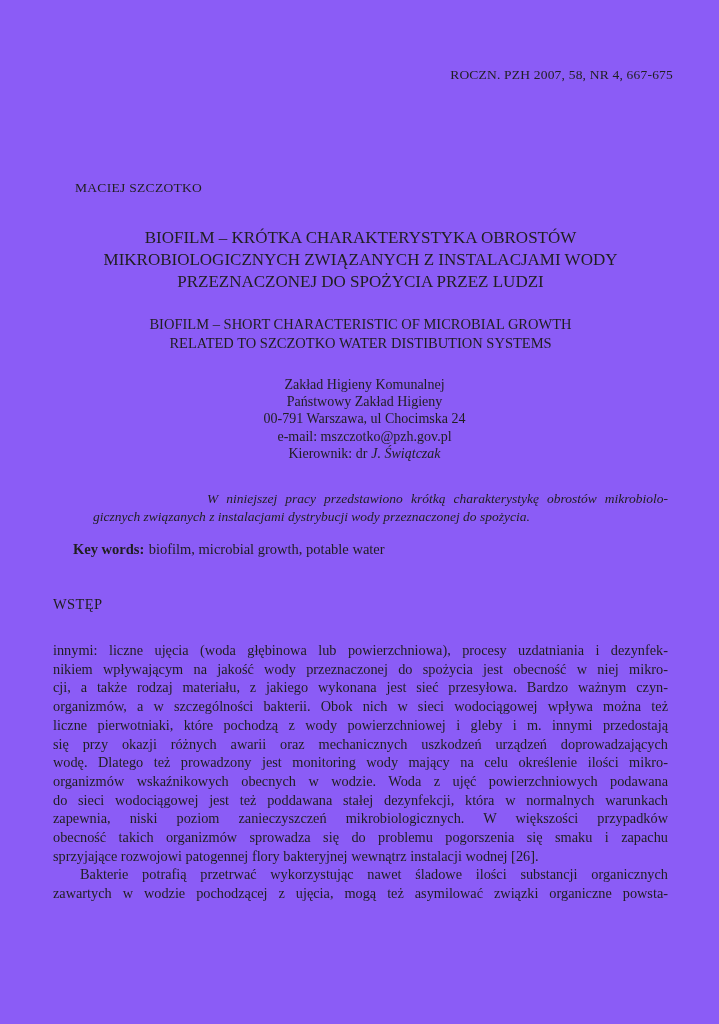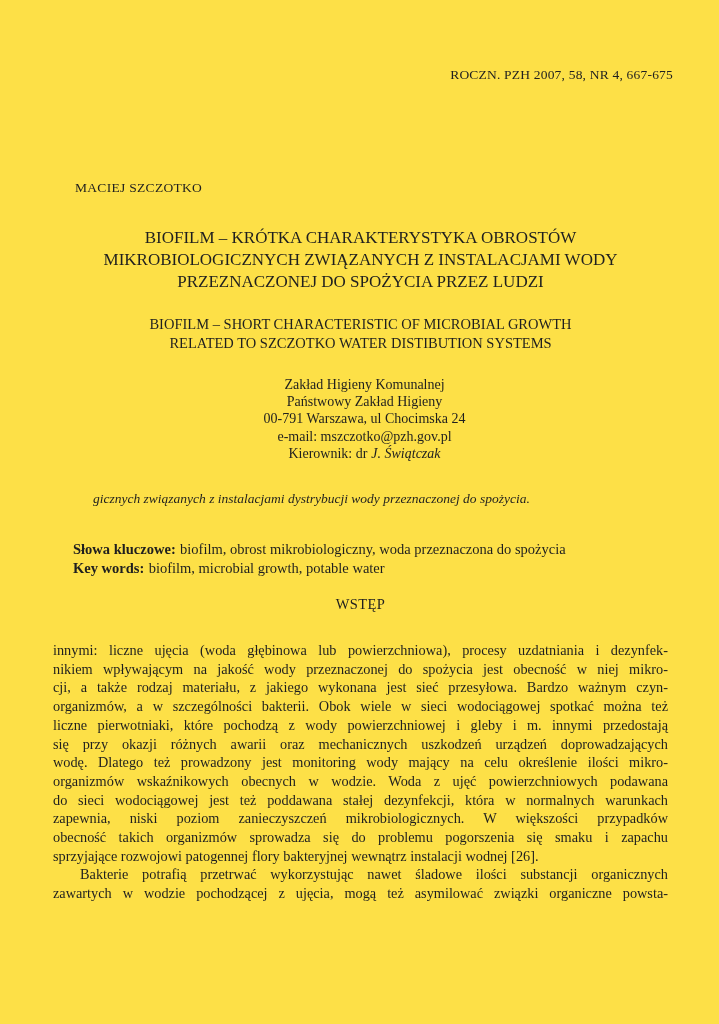--- a/index.html
+++ b/index.html
@@ -5,21 +5,21 @@
   html, body {
     margin: 0;
     padding: 0;
     background: #e9e9e9;
   }
   .page {
     position: relative;
     width: 719px;
     height: 1024px;
     margin: 0 auto;
-    background: #fde047;
+    background: #8b5cf6;
     color: #1f1f1f;
     font-family: "Liberation Serif", "DejaVu Serif", serif;
     overflow: hidden;
   }
   .abs { position: absolute; }
 
   #journal-ref {
     top: 67px;
     right: 46px;
     font-size: 13.5px;
@@ -78,21 +78,21 @@
     width: 595px;
     font-size: 14.5px;
     line-height: 19px;
   }
   .kw-label { font-weight: bold; margin-right: 0.3em; }
 
   #section-heading {
     top: 596px;
     left: 53px;
     width: 615px;
-    text-align: center;
+    text-align: left;
     font-size: 14.5px;
     letter-spacing: 0.4px;
   }
 
   #body-text {
     top: 641px;
     left: 53px;
     width: 615px;
     font-size: 14.3px;
     line-height: 18.7px;
@@ -128,39 +128,37 @@
     <div>Zakład Higieny Komunalnej</div>
     <div>Państwowy Zakład Higieny</div>
     <div>00-791 Warszawa, ul Chocimska 24</div>
     <div>e-mail: mszczotko@pzh.gov.pl</div>
     <div>
       <span>Kierownik: dr</span><span class="head-name">J. Świątczak</span>
     </div>
   </div>
 
   <div id="abstract" class="abs">
+    <div class="abstract-line first">W niniejszej pracy przedstawiono krótką charakterystykę obrostów mikrobiolo-</div>
     <div class="abstract-line para-end">gicznych związanych z instalacjami dystrybucji wody przeznaczonej do spożycia.</div>
   </div>
 
   <div id="keywords" class="abs">
-    <div>
-      <span class="kw-label">Słowa kluczowe:</span><span>biofilm, obrost mikrobiologiczny, woda przeznaczona do spożycia</span>
-    </div>
     <div>
       <span class="kw-label">Key words:</span><span>biofilm, microbial growth, potable water</span>
     </div>
   </div>
 
   <div id="section-heading" class="abs">WSTĘP</div>
 
   <div id="body-text" class="abs">
     <div class="body-line">innymi: liczne ujęcia (woda głębinowa lub powierzchniowa), procesy uzdatniania i dezynfek-</div>
     <div class="body-line">nikiem wpływającym na jakość wody przeznaczonej do spożycia jest obecność w niej mikro-</div>
     <div class="body-line">cji, a także rodzaj materiału, z jakiego wykonana jest sieć przesyłowa. Bardzo ważnym czyn-</div>
-    <div class="body-line">organizmów, a w szczególności bakterii. Obok wiele w sieci wodociągowej spotkać można też</div>
+    <div class="body-line">organizmów, a w szczególności bakterii. Obok nich w sieci wodociągowej wpływa można też</div>
     <div class="body-line">liczne pierwotniaki, które pochodzą z wody powierzchniowej i gleby i m. innymi przedostają</div>
     <div class="body-line">się przy okazji różnych awarii oraz mechanicznych uszkodzeń urządzeń doprowadzających</div>
     <div class="body-line">wodę. Dlatego też prowadzony jest monitoring wody mający na celu określenie ilości mikro-</div>
     <div class="body-line">organizmów wskaźnikowych obecnych w wodzie. Woda z ujęć powierzchniowych podawana</div>
     <div class="body-line">do sieci wodociągowej jest też poddawana stałej dezynfekcji, która w normalnych warunkach</div>
     <div class="body-line">zapewnia, niski poziom zanieczyszczeń mikrobiologicznych. W większości przypadków</div>
     <div class="body-line">obecność takich organizmów sprowadza się do problemu pogorszenia się smaku i zapachu</div>
     <div class="body-line para-end">sprzyjające rozwojowi patogennej flory bakteryjnej wewnątrz instalacji wodnej [26].</div>
     <div class="body-line first">Bakterie potrafią przetrwać wykorzystując nawet śladowe ilości substancji organicznych</div>
     <div class="body-line">zawartych w wodzie pochodzącej z ujęcia, mogą też asymilować związki organiczne powsta-</div>

